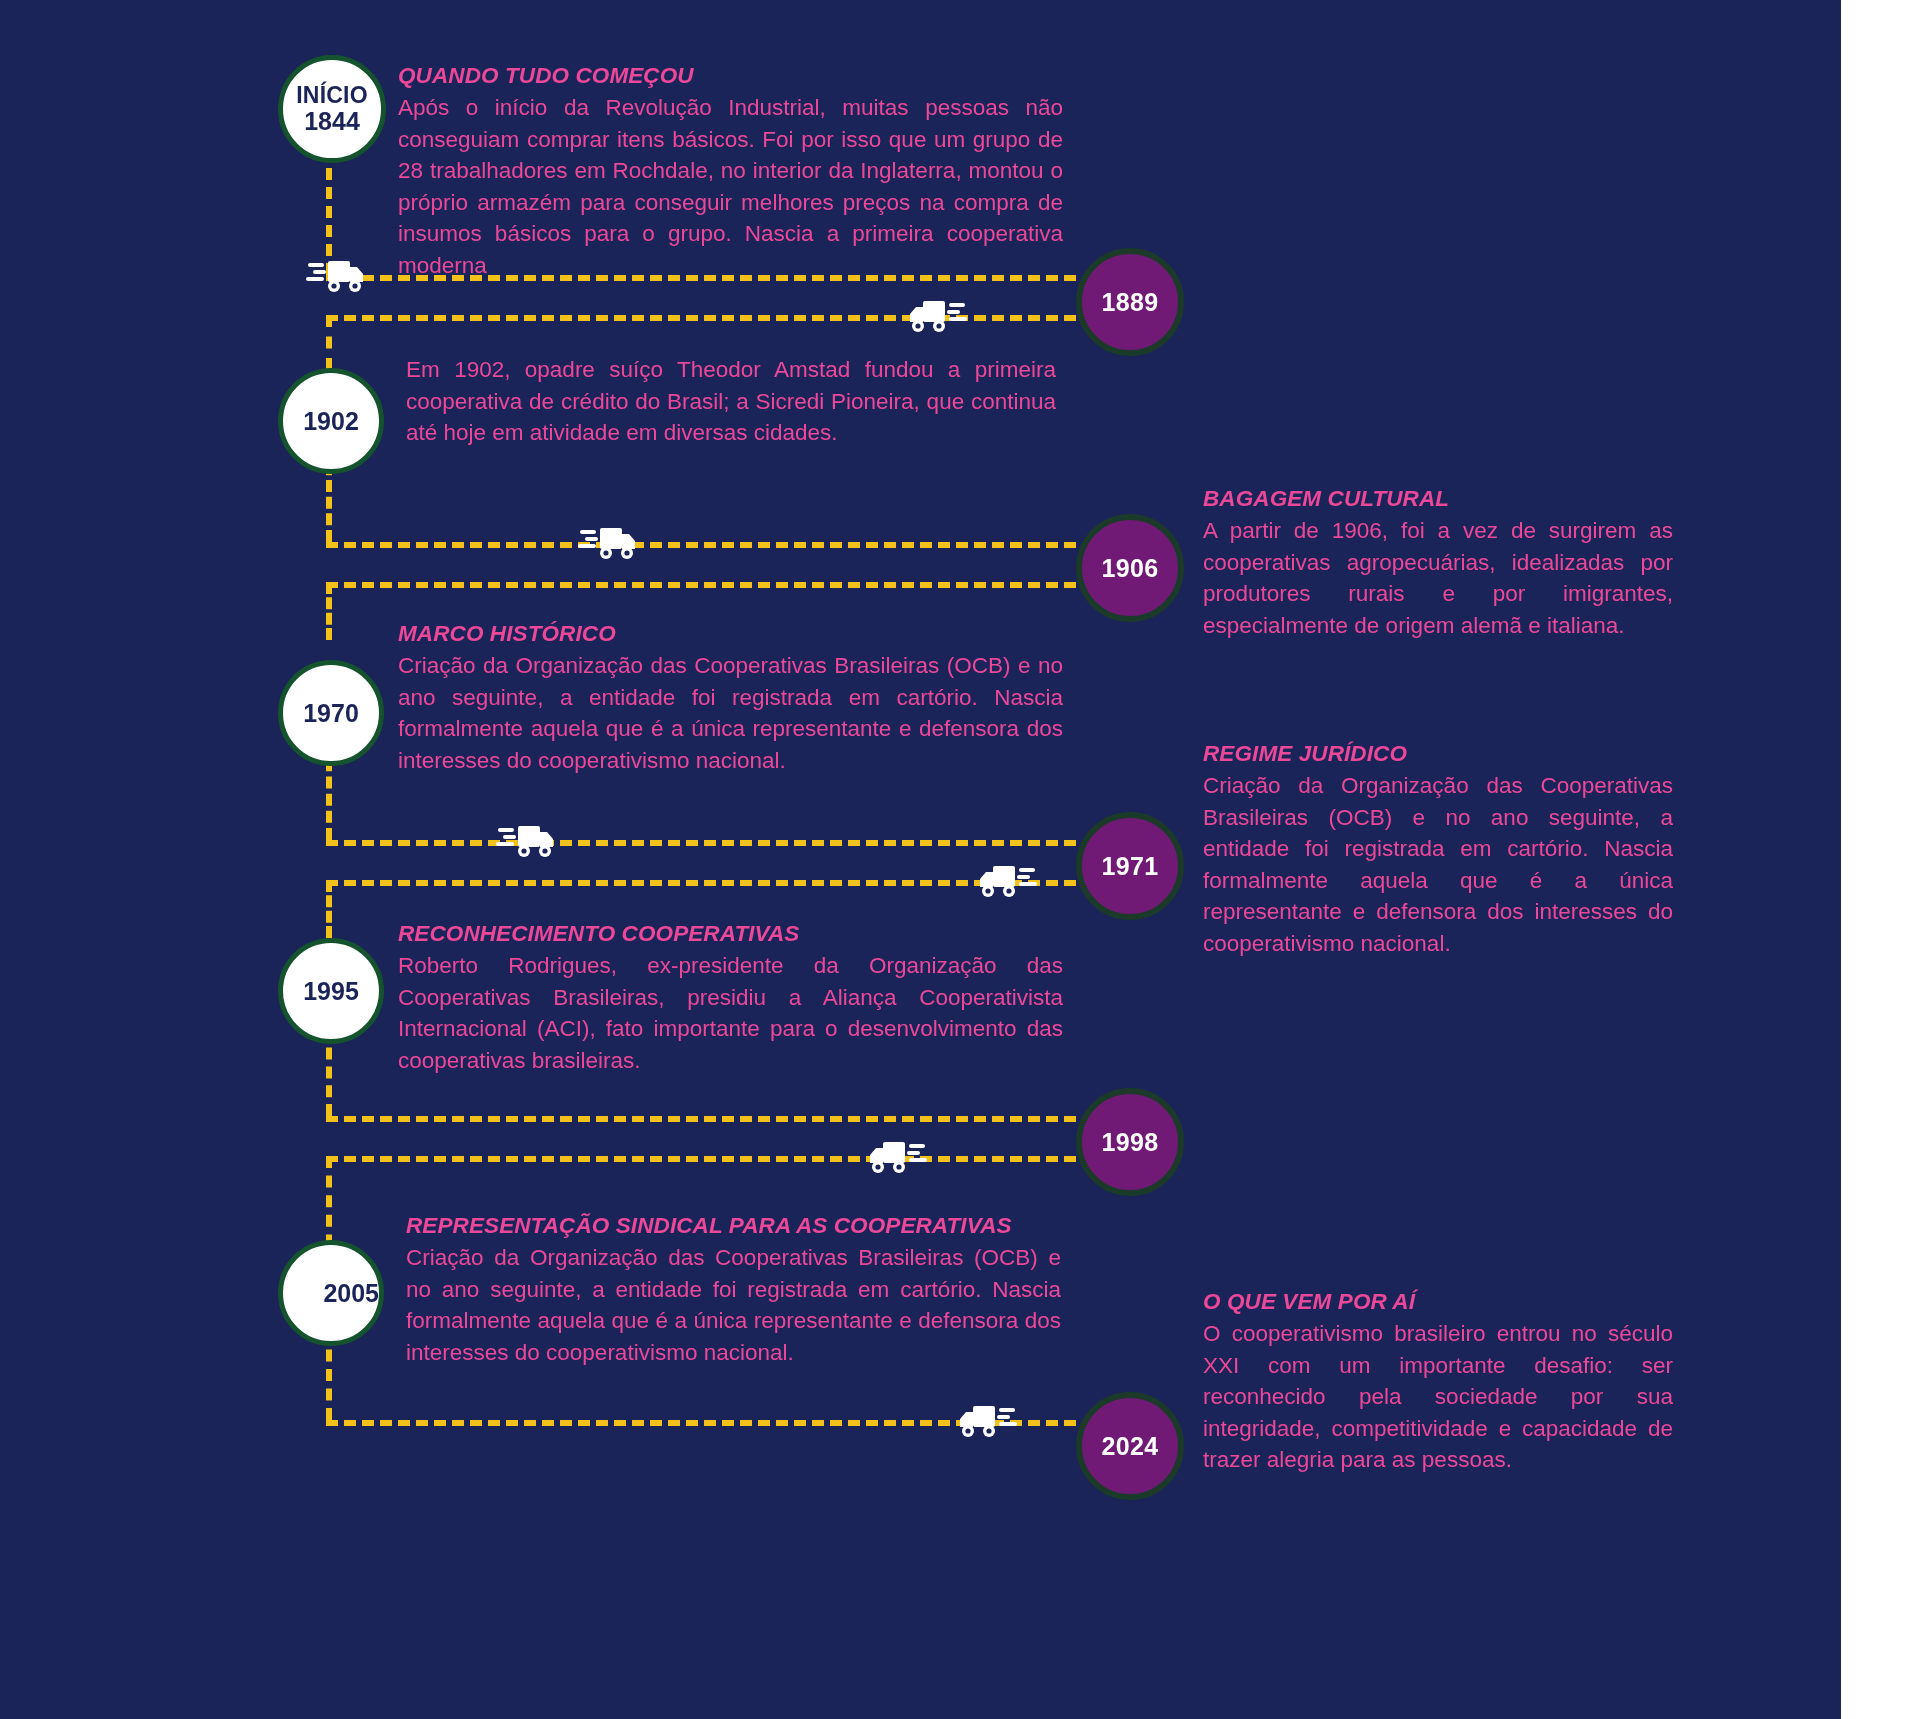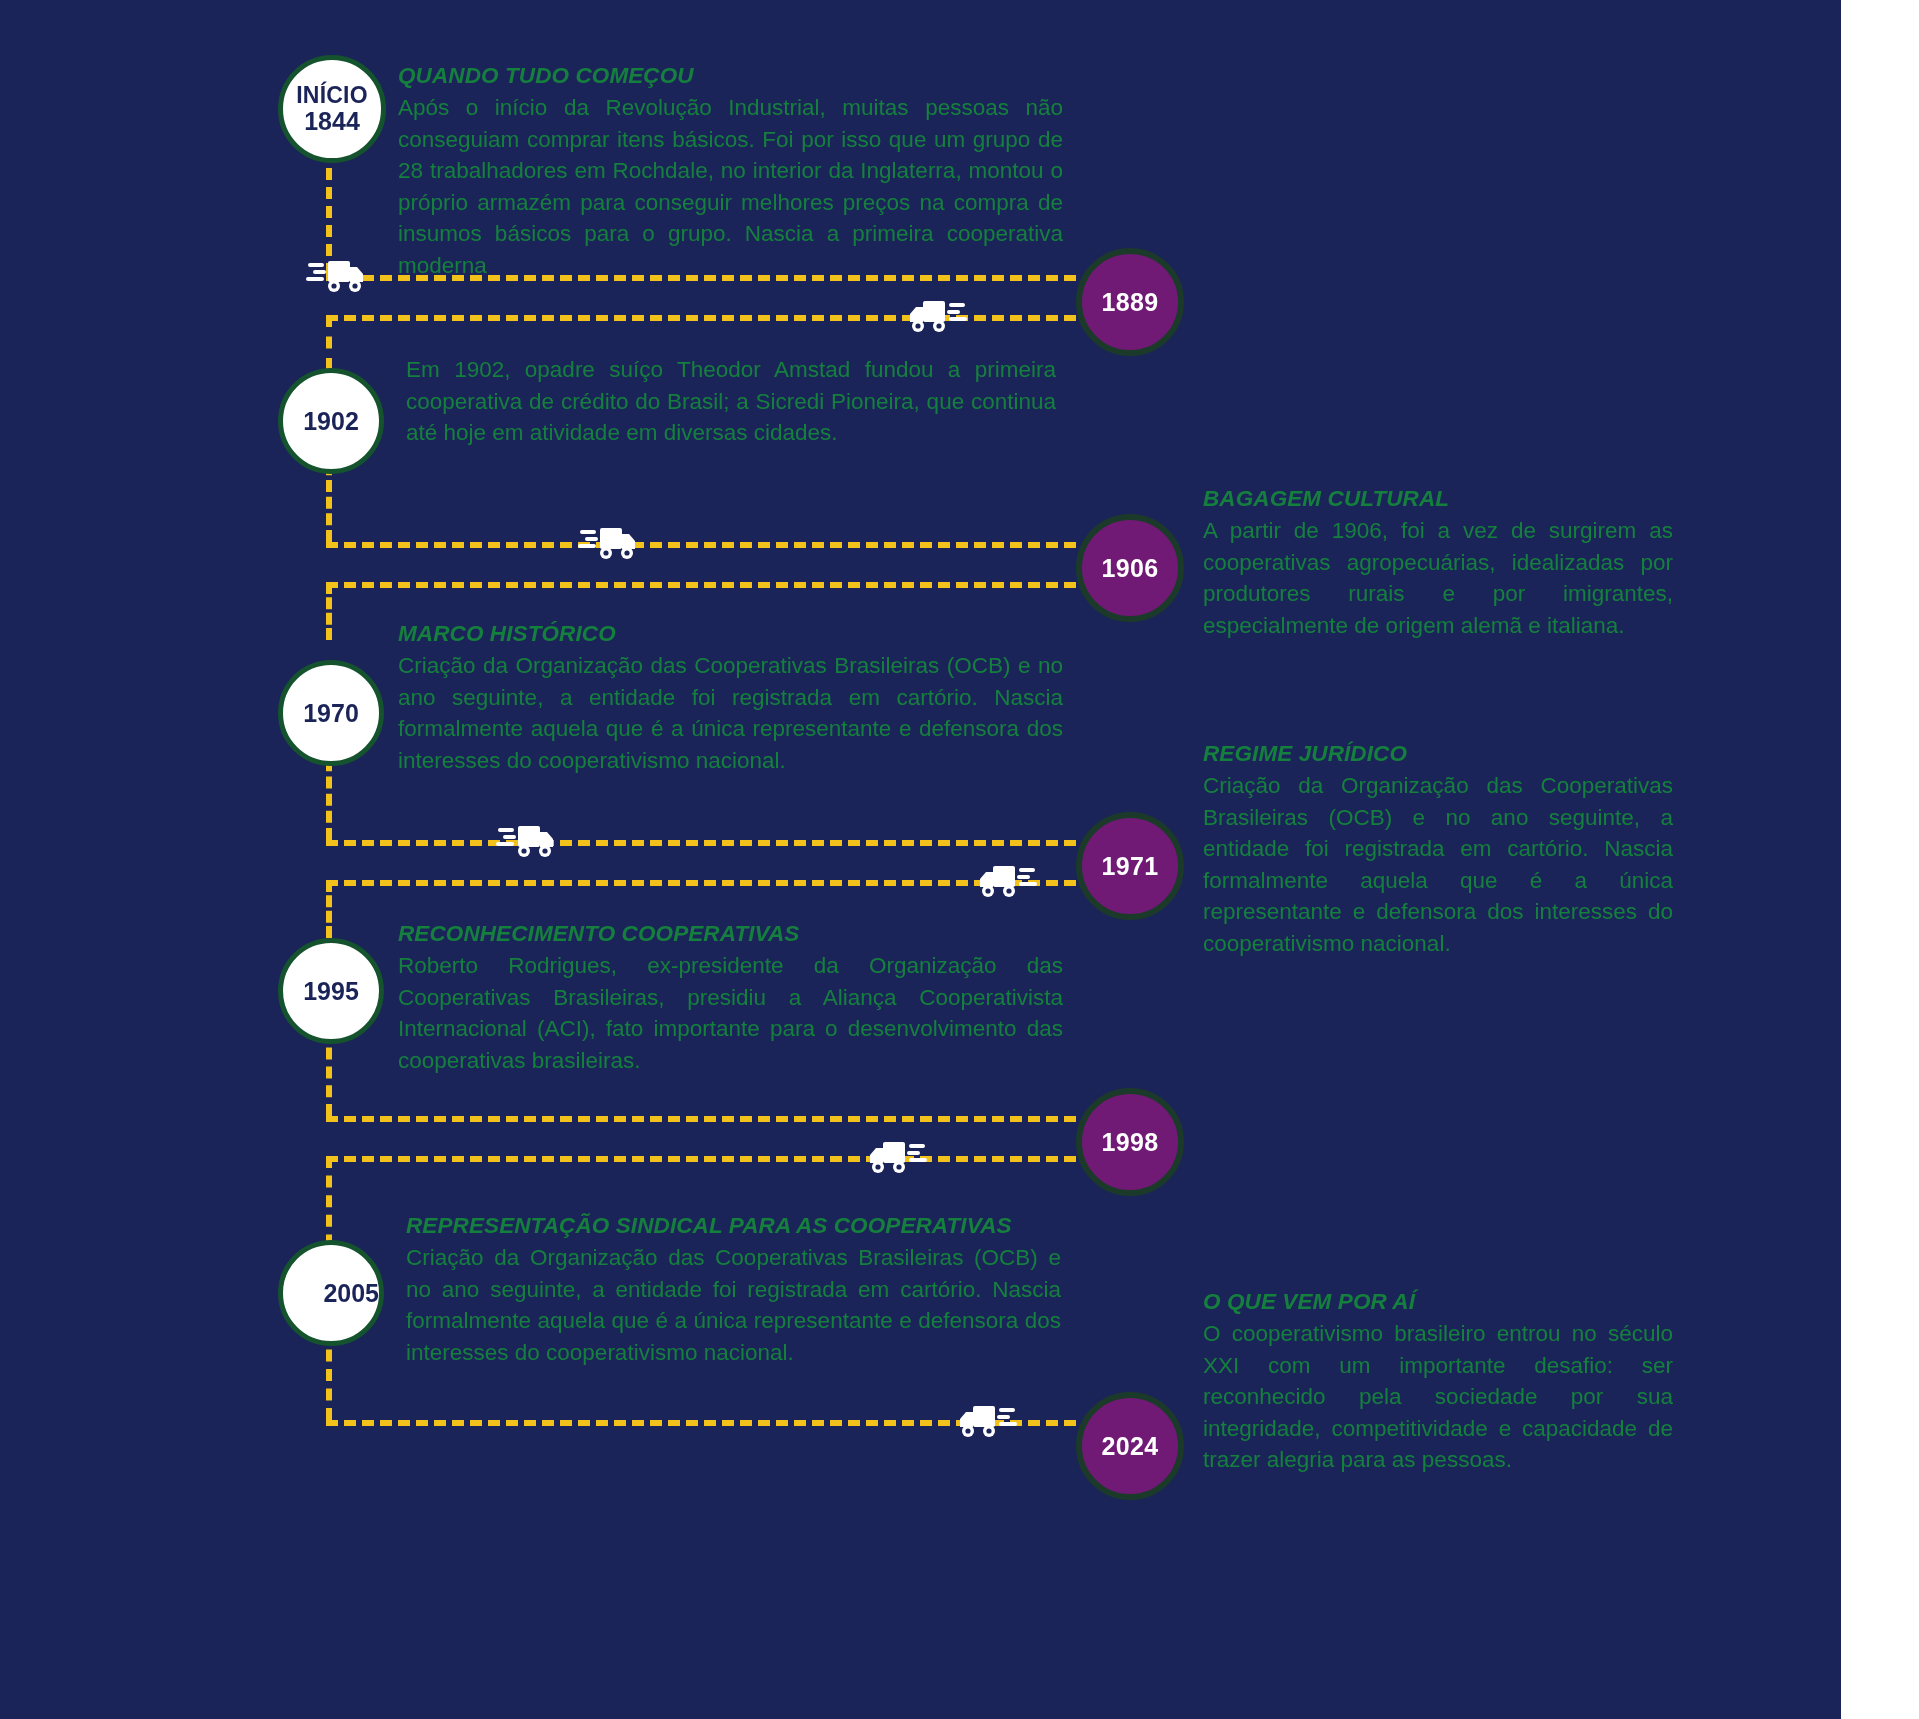--- a/index.html
+++ b/index.html
@@ -20,21 +20,21 @@
   
   .node{position:absolute;border-radius:50%;display:flex;align-items:center;justify-content:center;
         text-align:center;line-height:1.08;}
   .node-white{background:#ffffff;border:5px solid #14532d;color:#1b2458;font-weight:700;}
   .node-green{background:#701a75;border:6px solid #1b3a2a;color:#ffffff;font-weight:700;}
   .node-white .nlabel{font-size:23px;letter-spacing:.2px;}
   .node-green .nlabel{font-size:25px;letter-spacing:.3px;}
   .node .nsub{display:block;font-size:25px;}
 
   
-  .block{position:absolute;color:#15803d;}
+  .block{position:absolute;color:#ec4899;}
   .b-title{font-style:italic;font-weight:700;font-size:22.5px;letter-spacing:.1px;
            margin:0 0 3px 0;line-height:1.22;}
   .b-body{font-size:22.5px;line-height:1.40;text-align:justify;margin:0;
           text-justify:inter-word;}
 
   
   .truck{position:absolute;width:62px;height:40px;}
   .truck svg{display:block;width:62px;height:40px;}
   .truck.flip{transform:scaleX(-1);}
 </style>

